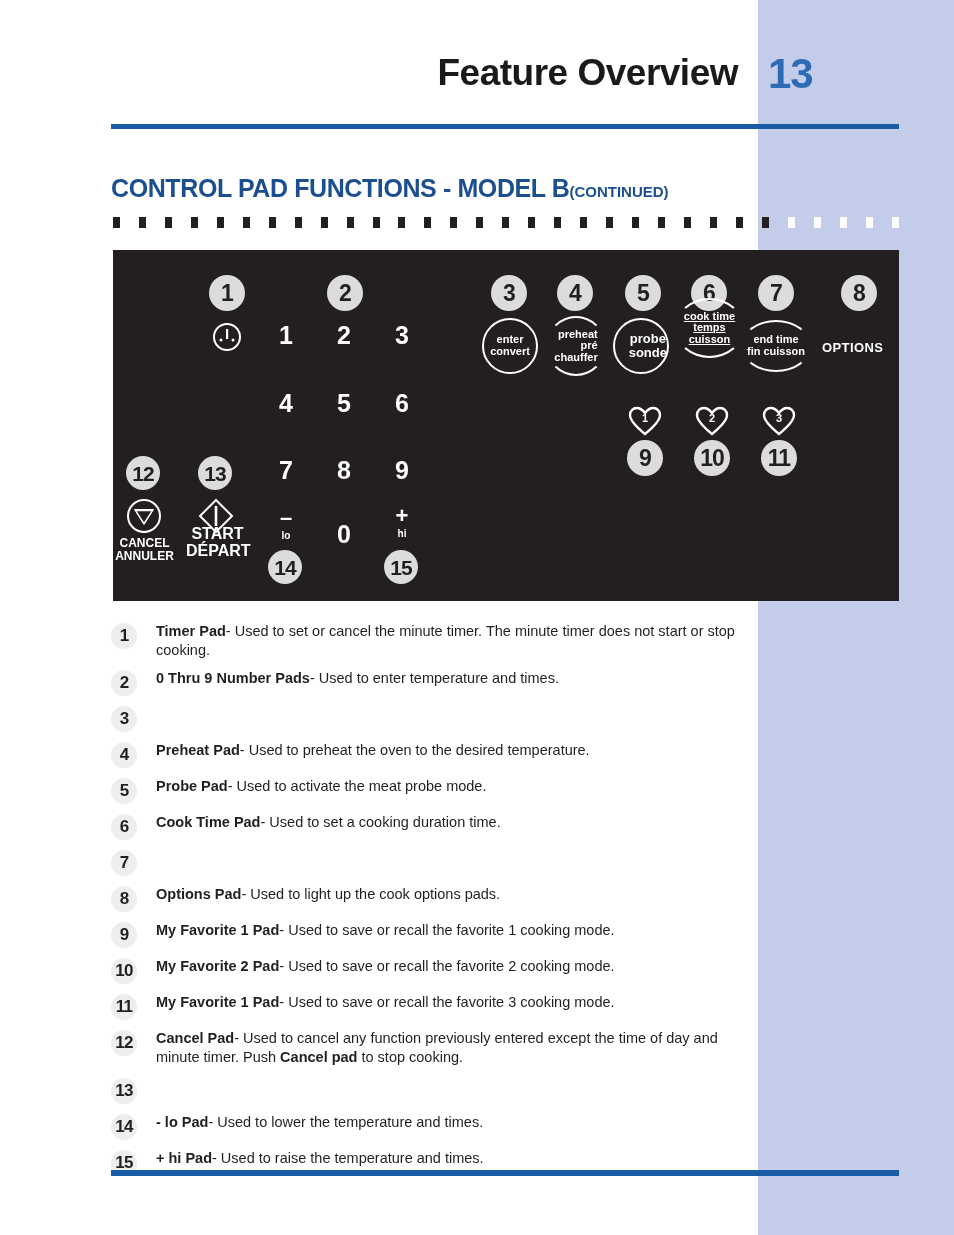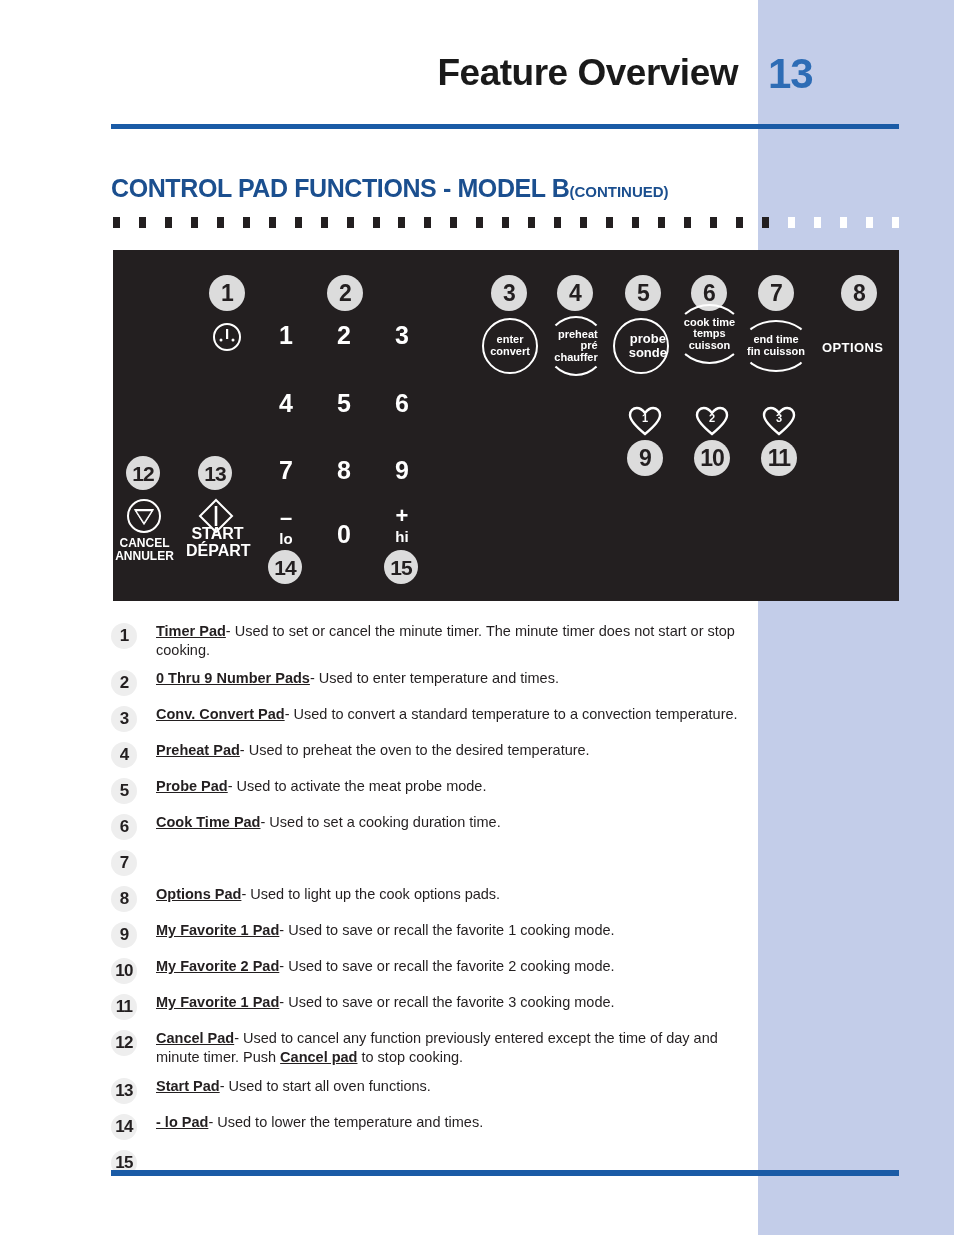--- a/index.html
+++ b/index.html
@@ -145,21 +145,21 @@
   }
   .key-stack {
     position: absolute;
     color: #ffffff;
     font-weight: bold;
     text-align: center;
     width: 34px;
     line-height: 1.0;
   }
   .key-stack .big { font-size: 22px; display:block; }
-  .key-stack .sml { font-size: 15px; display:block; margin-top: 2px; }
+  .key-stack .sml { font-size: 10px; display:block; margin-top: 2px; }
 
   
   .padring {
     position: absolute;
     border: 2.5px solid #ffffff;
     border-radius: 50%;
     box-sizing: border-box;
     display: flex;
     align-items: center;
     justify-content: center;
@@ -222,21 +222,21 @@
     letter-spacing: -0.8px;
     margin-right: 19px;
     margin-top: 1px;
   }
   .desc-text {
     flex: 1 1 auto;
     font-size: 14.5px;
     color: #231f20;
     line-height: 1.32;
   }
-  .desc-text b { font-weight: bold; text-decoration: underline; }
+  .desc-text b { font-weight: bold; }
 
   
   .footer-rule {
     position: absolute;
     left: 111px;
     top: 1170px;
     width: 788px;
     height: 6px;
     background: #1a5ba6;
   }
@@ -366,21 +366,21 @@
 
   <div class="bub s1" style="left:512px; top:25px;">5</div>
   <div class="padring" style="left:500px; top:68px; width:56px; height:56px;justify-content:flex-end;">
     <div>
       <span class="txt l1">probe</span>
       <span class="txt l1">sonde</span>
     </div>
   </div>
 
   <div class="bub s1" style="left:578px; top:25px;">6</div>
-  <div class="padarc" style="left:562px; top:54px; width:69px; height:60px;">
+  <div class="padarc" style="left:562px; top:48px; width:69px; height:60px;text-decoration:underline;">
     <div>
       <span class="txt l2">cook time</span>
       <span class="txt l2">temps</span>
       <span class="txt l2">cuisson</span>
     </div>
   </div>
 
   <div class="bub s1" style="left:645px; top:25px;">7</div>
   <div class="padarc" style="left:628px; top:70px; width:70px; height:52px;">
     <div>
@@ -416,21 +416,20 @@
     <div class="desc-row">
       <div class="desc-num">1</div>
       <div class="desc-text"><b>Timer Pad</b><span>- Used to set or cancel the minute timer. The minute timer does not start or stop cooking.</span></div>
     </div>
     <div class="desc-row">
       <div class="desc-num">2</div>
       <div class="desc-text"><b>0 Thru 9 Number Pads</b><span>- Used to enter temperature and times.</span></div>
     </div>
     <div class="desc-row">
       <div class="desc-num">3</div>
-      <div class="desc-text"><b>Conv. Convert Pad</b><span>- Used to convert a standard temperature to a convection temperature.</span></div>
     </div>
     <div class="desc-row">
       <div class="desc-num">4</div>
       <div class="desc-text"><b>Preheat Pad</b><span>- Used to preheat the oven to the desired temperature.</span></div>
     </div>
     <div class="desc-row">
       <div class="desc-num">5</div>
       <div class="desc-text"><b>Probe Pad</b><span>- Used to activate the meat probe mode.</span></div>
     </div>
     <div class="desc-row">
@@ -455,24 +454,24 @@
     <div class="desc-row">
       <div class="desc-num">11</div>
       <div class="desc-text"><b>My Favorite 1 Pad</b><span>- Used to save or recall the favorite 3 cooking mode.</span></div>
     </div>
     <div class="desc-row">
       <div class="desc-num">12</div>
       <div class="desc-text"><b>Cancel Pad</b><span>- Used to cancel any function previously entered except the time of day and minute timer. Push </span><b>Cancel pad</b><span> to stop cooking.</span></div>
     </div>
     <div class="desc-row">
       <div class="desc-num">13</div>
-      <div class="desc-text"><b>Start Pad</b><span>- Used to start all oven functions.</span></div>
     </div>
     <div class="desc-row">
       <div class="desc-num">14</div>
       <div class="desc-text"><b>- lo Pad</b><span>- Used to lower the temperature and times.</span></div>
     </div>
     <div class="desc-row">
       <div class="desc-num">15</div>
+      <div class="desc-text"><b>+ hi Pad</b><span>- Used to raise the temperature and times.</span></div>
     </div>
   </div>
 
 <div class="footer-rule"></div>
 
 </body></html>

